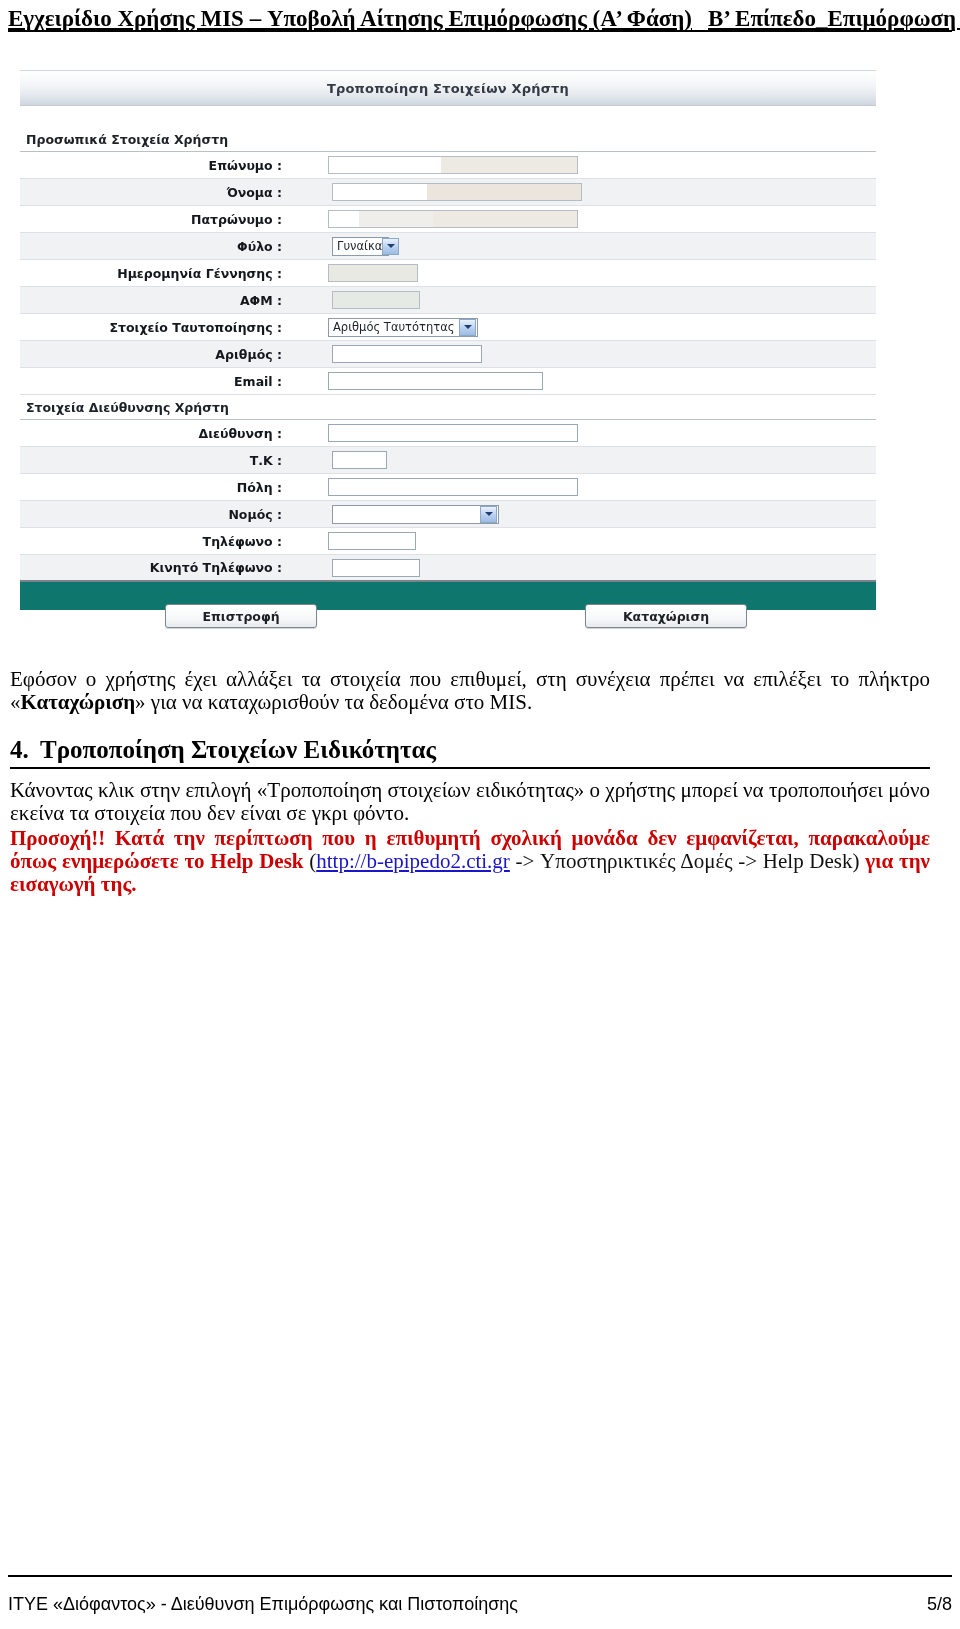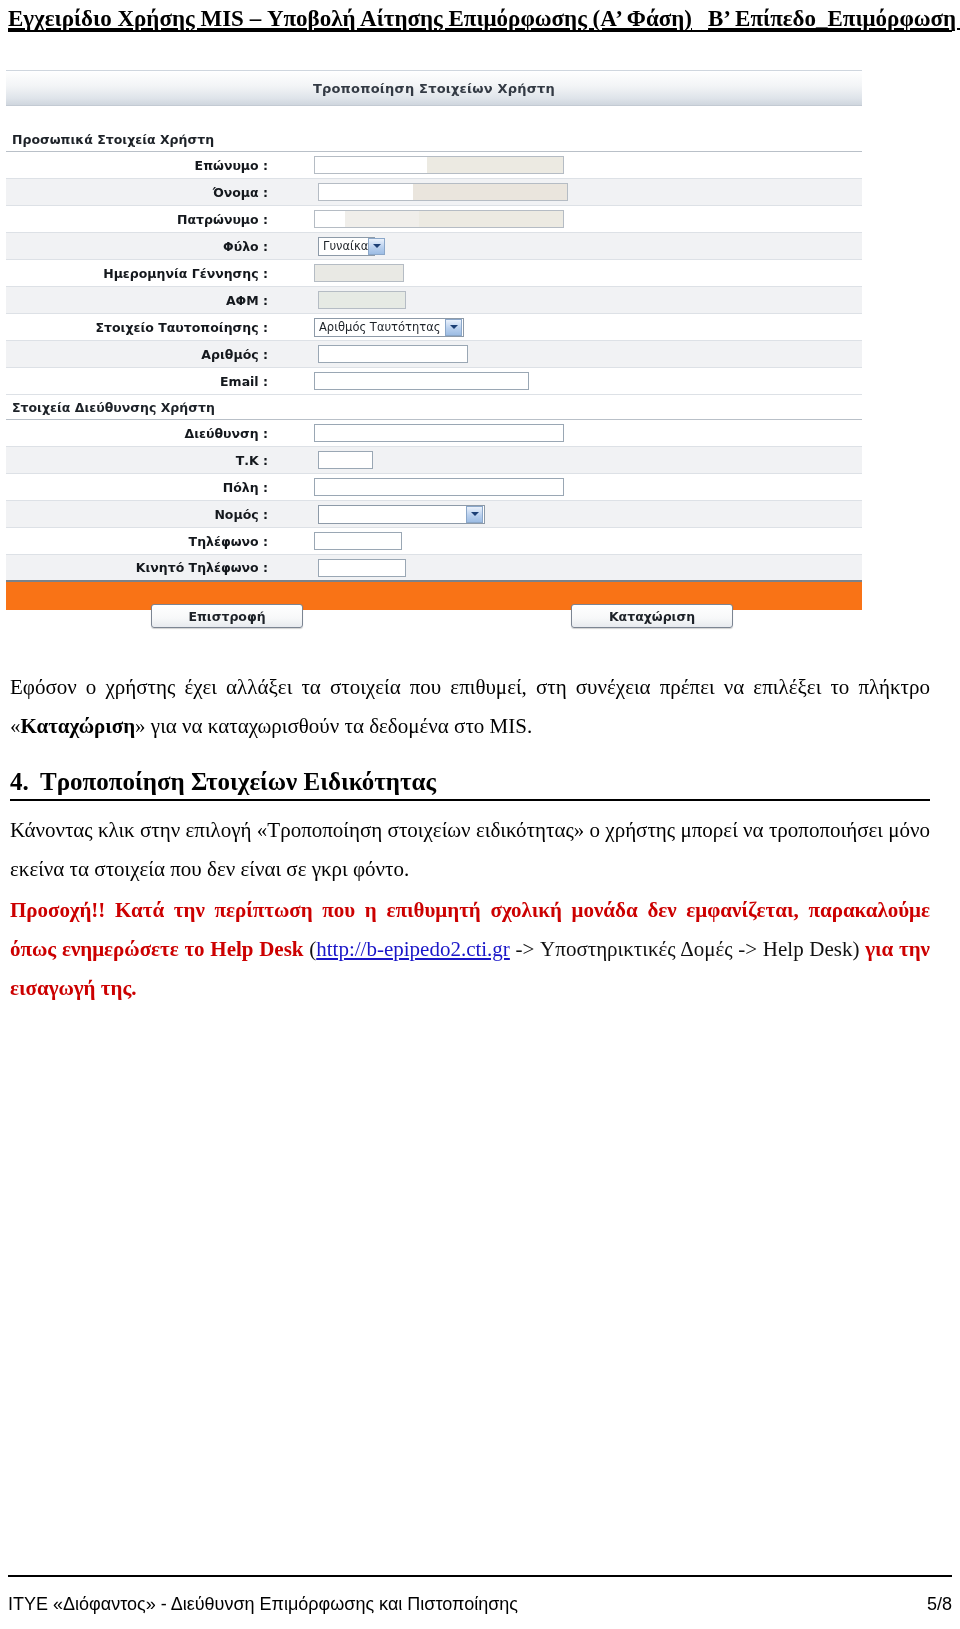--- a/index.html
+++ b/index.html
@@ -22,22 +22,22 @@
   }
   .doc-header .hdr-left{}
   .doc-header .hdr-gap{display:inline-block;width:16px;}
   .doc-header-rule{
     position:absolute;left:8px;top:30px;width:944px;height:0;
     border-top:2px solid #000;
   }
 
   
   .shot{
-    position:absolute;left:6px;top:70px;width:856px;height:540px;
-    background:#f97316;
+    position:absolute;left:20px;top:70px;width:856px;height:540px;
+    background:#0f766e;
     box-sizing:border-box;
   }
   .shot-title{
     position:relative;height:34px;
     background:linear-gradient(to bottom,#ffffff 0%,#f2f4f6 45%,#dfe4ea 80%,#cfd6de 100%);
     border-top:1px solid #cfd6de;border-bottom:1px solid #c3cad3;
     display:flex;align-items:center;justify-content:center;
   }
   .shot-title span{
     font-family:"DejaVu Sans", sans-serif;
@@ -137,21 +137,21 @@
     box-shadow:0 1px 1px rgba(0,0,0,.18);
   }
   .btn.back{left:145px;width:150px;}
   .btn.submit{left:565px;width:160px;}
 
   
   .body-wrap{position:absolute;left:10px;top:668px;width:920px;}
   p.para{
     margin:0 0 2px 0;
     font-family:"Liberation Serif", serif;
-    font-size:21px;line-height:39px;
+    font-size:21px;line-height:23px;
     text-align:justify;
     text-justify:inter-word;
   }
   p.para .b{font-weight:bold;}
 
   h2.sec{
     margin:22px 0 0 0;padding:0 0 3px 0;
     font-family:"Liberation Serif", serif;
     font-size:25px;font-weight:bold;
     border-bottom:2px solid #000;

